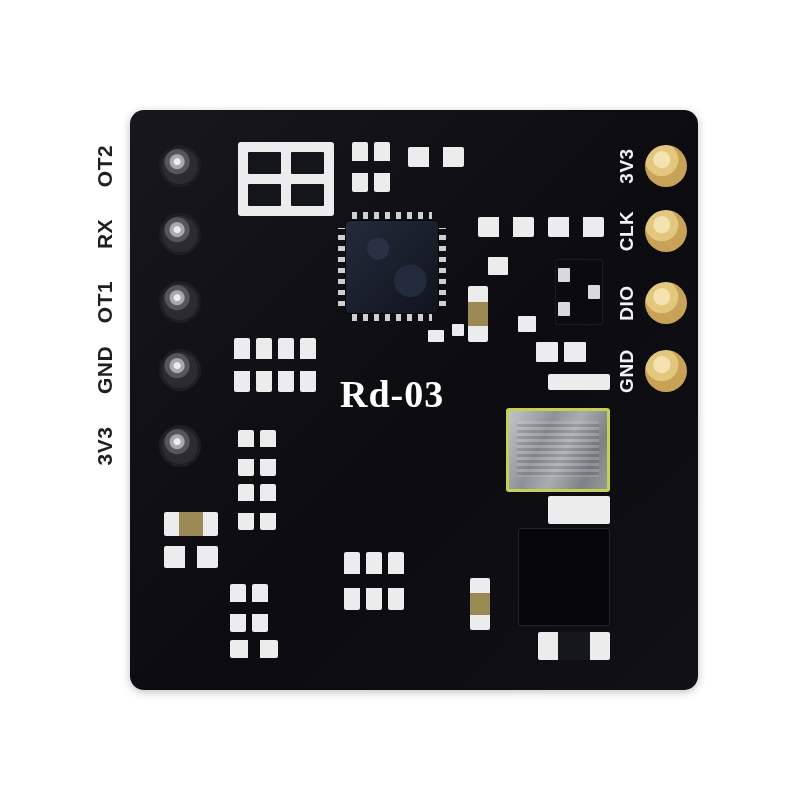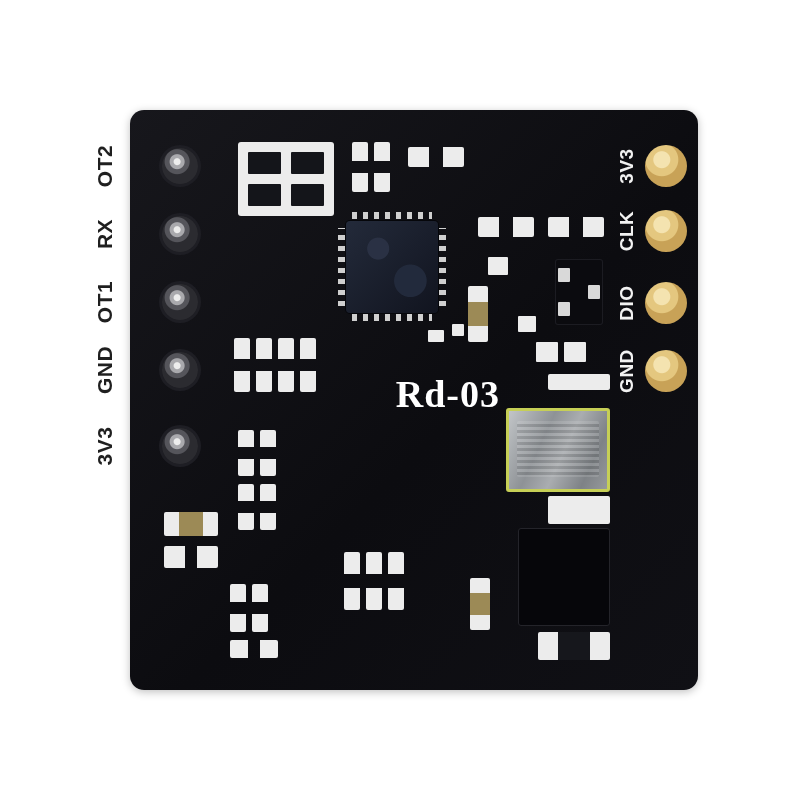--- a/index.html
+++ b/index.html
@@ -35,21 +35,21 @@
     text-align:center; font-weight:bold; font-size:21px; color:#1f1f1f;
     transform:rotate(-90deg); letter-spacing:.5px;
   }
   .rlabel {
     position:absolute; left:592px; width:70px; height:22px; line-height:22px;
     text-align:center; font-weight:bold; font-size:19px; color:#f2f2f2;
     transform:rotate(-90deg); letter-spacing:.5px;
   }
 
   .title {
-    position:absolute; left:340px; top:372px; width:160px; text-align:right;
+    position:absolute; left:340px; top:372px; width:160px; text-align:left;
     color:#ffffff; font-family:"Liberation Serif", serif; font-weight:bold;
     font-size:38px; letter-spacing:1px;
   }
 
   
   .pad { background:#ececec; border-radius:2px; }
   .sq  { background:#ececec; border-radius:1px; }
   .c2v { background:linear-gradient(#ececec 0 38%, rgba(0,0,0,0) 38% 62%, #ececec 62% 100%); border-radius:2px; }
   .c2h { background:linear-gradient(90deg,#ececec 0 38%, rgba(0,0,0,0) 38% 62%, #ececec 62% 100%); border-radius:2px; }
   .c3v { background:linear-gradient(#ececec 0 28%, #9c8a56 28% 72%, #ececec 72% 100%); border-radius:2px; }

